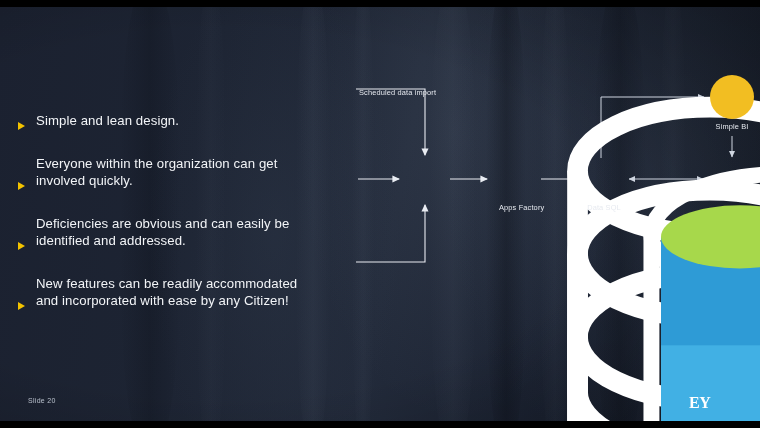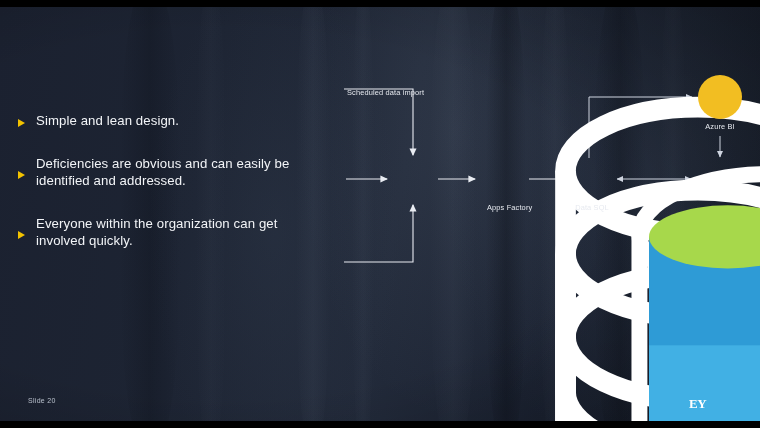--- a/index.html
+++ b/index.html
@@ -21,40 +21,40 @@
   .streak{position:absolute;top:-20px;height:460px;border-radius:40%;
           background:linear-gradient(to right,rgba(255,255,255,0.0),rgba(168,182,205,0.085),rgba(255,255,255,0.0));}
   .streak.dk{background:linear-gradient(to right,rgba(0,0,0,0.0),rgba(6,9,16,0.40),rgba(0,0,0,0.0));}
   .vig{position:absolute;inset:0;background:radial-gradient(ellipse 120% 110% at 30% 50%,rgba(0,0,0,0) 40%,rgba(0,0,0,0.45) 100%);}
 
   .bar{position:absolute;left:0;width:760px;height:7px;background:#000;z-index:40;}
   .bar.top{top:0;} .bar.bot{bottom:0;}
 
   
   #bullets{position:absolute;left:18px;top:112px;width:290px;z-index:10;}
-  .bullet{display:flex;align-items:center;margin-bottom:25px;}
+  .bullet{display:flex;align-items:flex-end;margin-bottom:25px;}
   .tri{flex:0 0 auto;width:0;height:0;margin-top:5px;margin-right:11px;
        border-left:7px solid #F2C200;border-top:4.5px solid transparent;border-bottom:4.5px solid transparent;}
   .btxt{color:#f2f4f7;font-size:13.2px;line-height:17.5px;letter-spacing:.1px;}
 
   
-  #diagram{position:absolute;left:4px;top:0;width:716px;height:414px;z-index:12;}
+  #diagram{position:absolute;left:16px;top:0;width:716px;height:414px;z-index:12;}
   svg{position:absolute;left:0;top:0;width:760px;height:414px;overflow:visible;}
 
   .lbl{position:absolute;color:#e7eaf0;font-size:7.4px;letter-spacing:.15px;white-space:nowrap;}
   .lbl.c{transform:translateX(-50%);text-align:center;}
 
   
   .node{position:absolute;}
   .circ{width:44px;height:44px;border-radius:50%;display:flex;align-items:center;justify-content:center;}
   .pbi{background:#F2BE22;}
   .papps{background:#9B2C82;}
   #slideno{position:absolute;left:28px;bottom:24px;color:#b9c0cc;font-size:7px;letter-spacing:.3px;z-index:30;}
   #ey{position:absolute;right:25px;bottom:16px;z-index:30;width:46px;height:30px;}
-  #ey .eytxt{position:absolute;left:0;bottom:0;color:#fff;font-size:13px;font-weight:bold;letter-spacing:-.5px;font-family:"Liberation Serif",serif;}
+  #ey .eytxt{position:absolute;left:0;bottom:0;color:#fff;font-size:16px;font-weight:bold;letter-spacing:-.5px;font-family:"Liberation Serif",serif;}
 </style>
 </head>
 <body>
 
 <div id="slide">
 
   <div id="stage">
     <div class="streak" style="left:296px;width:34px;opacity:.55;"></div>
     <div class="streak" style="left:352px;width:22px;opacity:.40;"></div>
     <div class="streak" style="left:430px;width:46px;opacity:.50;"></div>
@@ -67,25 +67,29 @@
     <div class="vig"></div>
   </div>
 
   <div id="bullets">
     <div class="bullet">
       <div class="tri"></div>
       <div class="btxt">Simple and lean design.</div>
     </div>
     <div class="bullet">
       <div class="tri"></div>
+      <div class="btxt">Everyone within the organization can get involved quickly.</div>
+    </div>
+    <div class="bullet">
+      <div class="tri"></div>
       <div class="btxt">Deficiencies are obvious and can easily be identified and addressed.</div>
     </div>
     <div class="bullet">
       <div class="tri"></div>
-      <div class="btxt">Everyone within the organization can get involved quickly.</div>
+      <div class="btxt">New features can be readily accommodated and incorporated with ease by any Citizen!</div>
     </div>
   </div>
 
   <div id="diagram">
 
     <svg viewBox="0 0 760 414">
       <defs>
         <marker id="ah" markerWidth="7" markerHeight="7" refX="6" refY="3.2" orient="auto">
           <path d="M0,0 L7,3.2 L0,6.4 z" fill="#e9ecf2"></path>
         </marker>
@@ -176,21 +180,21 @@
 
     <div class="node" style="left:694px;top:75px;">
       <div class="circ pbi">
         <svg width="26" height="24" viewBox="0 0 26 24">
           <path d="M3.5,3 L22.5,3 A2.5,2.5 0 0 1 25,5.5 L25,21 L22.5,21 L22.5,5.5 L3.5,5.5 L3.5,21 L1,21 L1,5.5 A2.5,2.5 0 0 1 3.5,3 Z" fill="#1f1300"></path>
           <rect x="6" y="13" width="3.4" height="8" fill="#1f1300"></rect>
           <rect x="11.3" y="9.5" width="3.4" height="11.5" fill="#1f1300"></rect>
           <rect x="16.6" y="6.5" width="3.4" height="14.5" fill="#1f1300"></rect>
         </svg>
       </div>
-      <div class="lbl c" style="left:22px;top:47px;">Azure BI</div>
+      <div class="lbl c" style="left:22px;top:47px;">Simple BI</div>
     </div>
 
 
     <div class="node" style="left:698px;top:298px;">
       <svg width="38" height="28" viewBox="0 0 38 28">
         <rect x="1.2" y="2.5" width="35.6" height="23" fill="none" stroke="#f0f2f6" stroke-width="1.7"></rect>
         <path d="M1.2,2.5 L19,16 L36.8,2.5" fill="none" stroke="#f0f2f6" stroke-width="1.7"></path>
       </svg>
     </div>
 

